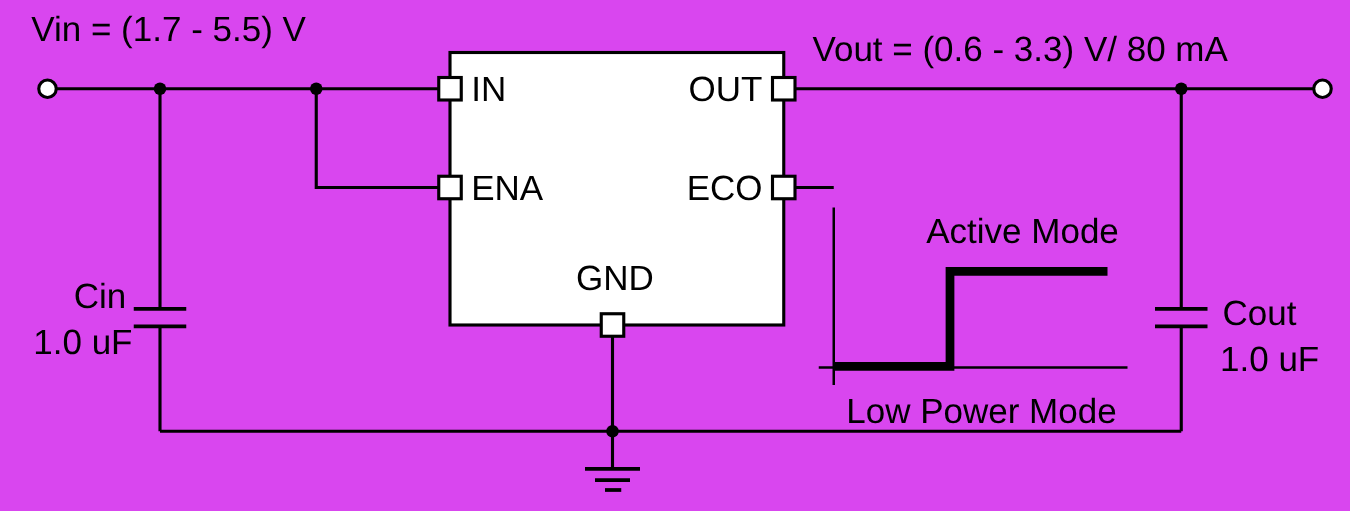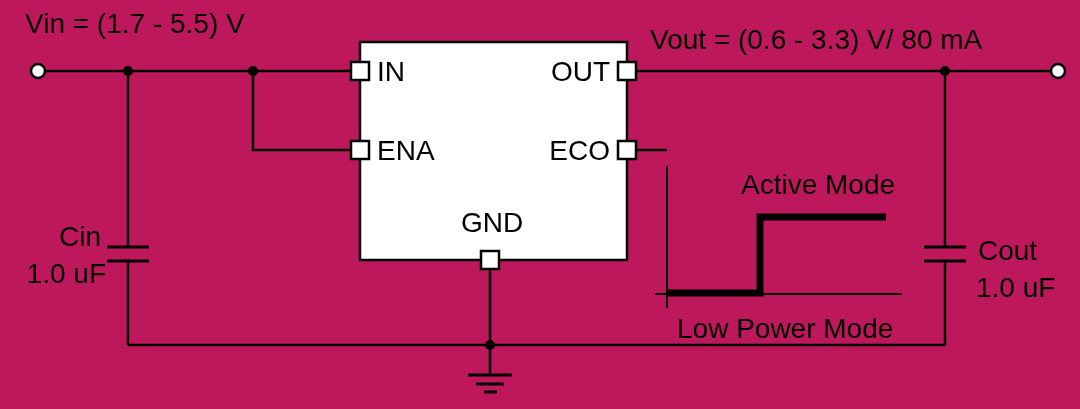--- a/index.html
+++ b/index.html
@@ -4,21 +4,21 @@
 <style>
   html, body {
     margin: 0;
     padding: 0;
     background: #ffffff;
   }
   .stage {
     position: relative;
     width: 1080px;
     height: 409px;
-    background: #be185d;
+    background: #d946ef;
     overflow: hidden;
     font-family: "Liberation Sans", sans-serif;
   }
   svg {
     display: block;
   }
   svg text {
     font-family: "Liberation Sans", sans-serif;
     font-size: 28px;
     fill: #000000;

